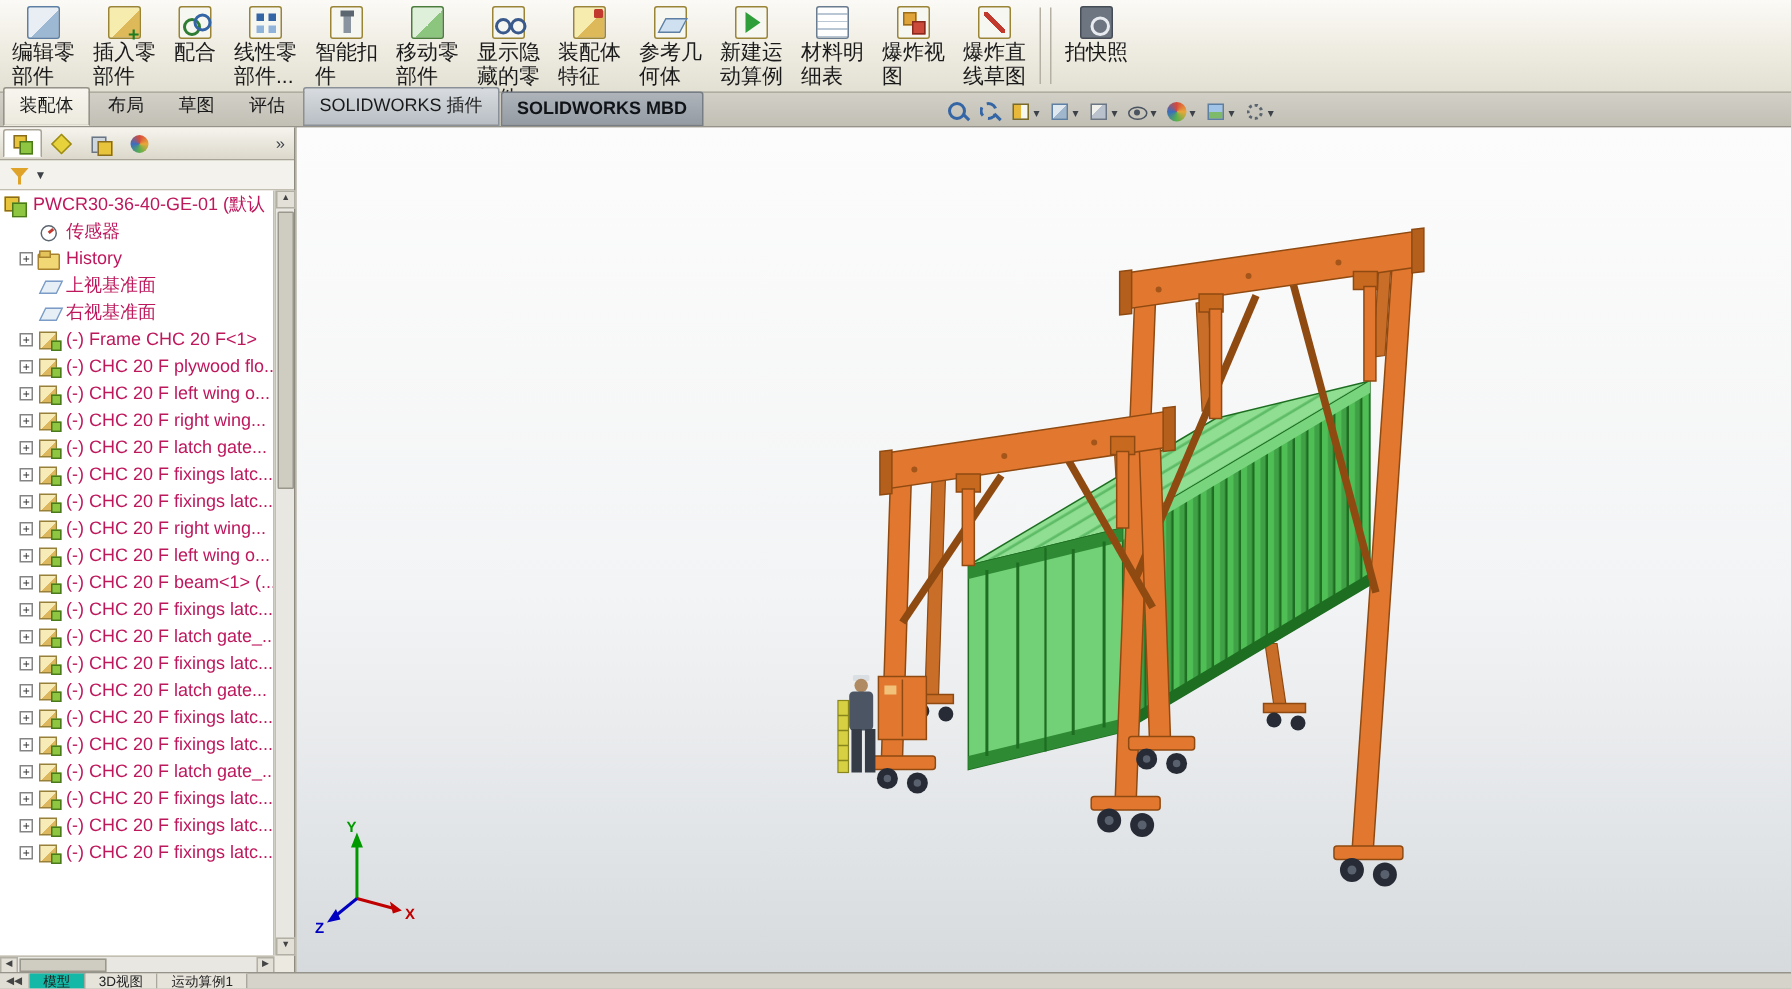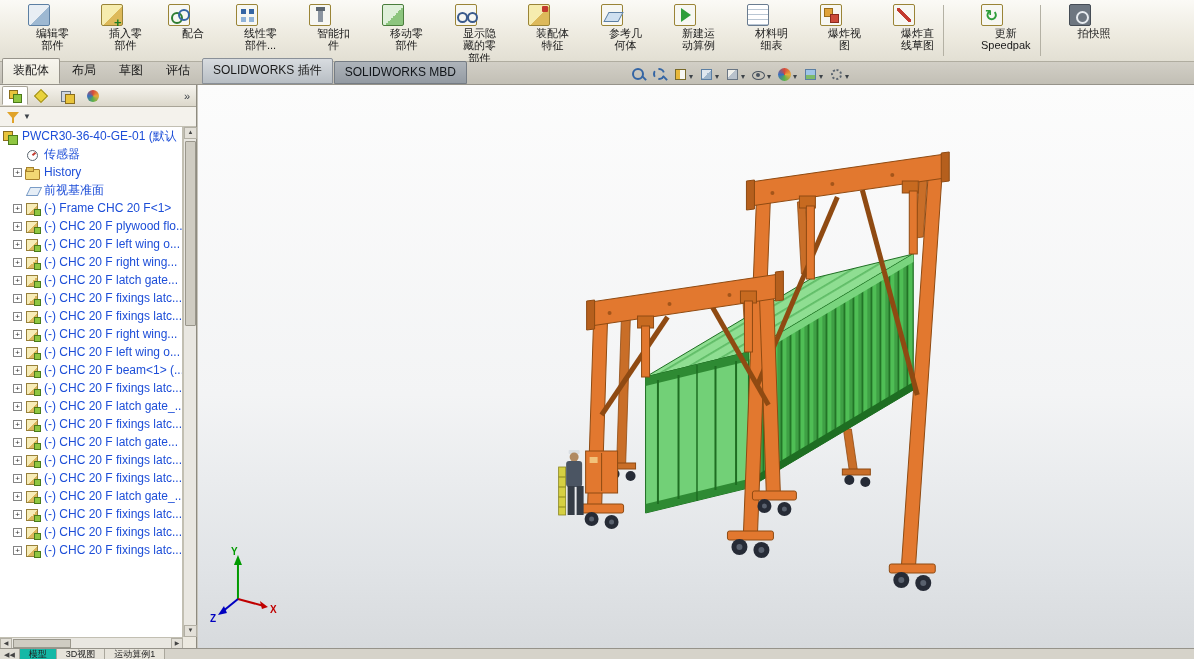--- a/index.html
+++ b/index.html
@@ -7,21 +7,21 @@
   *{box-sizing:border-box;}
 
   
   .toolbar{position:absolute;top:0;left:0;width:100%;height:62px;
     background:linear-gradient(#fbfaf6,#edeadf 60%,#e2dfd3);border-bottom:1px solid #b0ada0;
     display:flex;align-items:stretch;padding:1px 2px;}
   .tb-group{display:flex;}
   .tb-btn{display:flex;flex-direction:column;align-items:center;justify-content:flex-start;
     padding:1px 5px;min-width:32px;border:1px solid transparent;border-radius:2px;}
   .tb-btn[data-active="true"]{background:#d9e6f7;border-color:#86a7d2;}
-  .tb-label{font-size:11px;line-height:1.12;text-align:center;white-space:pre-line;color:#1a1a1a;margin-top:1px;margin-left:28px;}
+  .tb-label{font-size:14px;line-height:1.12;text-align:left;white-space:pre-line;color:#1a1a1a;margin-top:1px;}
   .tb-sep{width:1px;background:#b4b1a4;margin:4px 3px;}
   .tb-icon{width:22px;height:22px;border-radius:2px;position:relative;flex:none;margin-top:1px;
     background:linear-gradient(135deg,#f6ecae 0 55%,#ddb95a 55%);border:1px solid #9a8436;}
   .tb-icon[data-icon="edit-component-icon"]{background:linear-gradient(135deg,#e8eef4 0 55%,#9db8d2 55%);border-color:#5c7fa3;}
   .tb-icon[data-icon="insert-component-icon"]::after{content:"+";position:absolute;right:0;bottom:-4px;color:#1e7d22;font:bold 13px/13px "Liberation Sans",sans-serif;}
   .tb-icon[data-icon="mate-icon"]{background:#f7f7f2;}
   .tb-icon[data-icon="mate-icon"]::before{content:"";position:absolute;left:2px;top:7px;width:8px;height:8px;border:2px solid #2e7d32;border-radius:50%;}
   .tb-icon[data-icon="mate-icon"]::after{content:"";position:absolute;left:9px;top:4px;width:8px;height:8px;border:2px solid #3465a4;border-radius:50%;}
   .tb-icon[data-icon="linear-component-pattern-icon"]{background:#f7f7f2;}
   .tb-icon[data-icon="linear-component-pattern-icon"]::before{content:"";position:absolute;left:4px;top:4px;width:5px;height:5px;background:#3465a4;
@@ -51,21 +51,21 @@
   .tb-icon[data-icon="take-snapshot-icon"]::before{content:"";position:absolute;left:6px;top:6px;width:9px;height:9px;border:2px solid #e8ecf0;border-radius:50%;}
 
   
   .ribbon-tabs{position:absolute;top:62px;left:0;width:100%;height:23px;
     background:linear-gradient(#d2cfc6,#c2bfb5);border-bottom:1px solid #96938a;
     display:flex;align-items:flex-end;padding-left:2px;}
   .rtab-group{display:flex;align-items:flex-end;height:100%;}
   .rtab{font-size:12px;padding:3px 10px 4px;color:#1a1a1a;border:1px solid transparent;margin-right:1px;white-space:nowrap;}
   .rtab[data-state="active"]{background:linear-gradient(#f7f5ee,#eceade);border-color:#96938a;border-bottom-color:#eceade;border-radius:2px 2px 0 0;}
   .rtab[data-state="boxed"]{background:linear-gradient(#d8dce0,#b8bec4);border:1px solid #8a9098;border-radius:2px 2px 0 0;}
-  .rtab[data-state="dark"]{background:linear-gradient(#aeb4ba,#949ba3);border:1px solid #767d85;border-radius:2px 2px 0 0;color:#101418;}
+  .rtab[data-state="dark"]{background:linear-gradient(#aeb4ba,#949ba3);border:1px solid #767d85;border-radius:2px 2px 0 0;color:#101418;font-weight:bold;}
 
   
   .view-toolbar{position:absolute;left:630px;top:64px;height:20px;display:flex;align-items:center;gap:4px;}
   .vt-btn{display:flex;align-items:center;padding:1px;border-radius:2px;}
   .vt-icon{width:15px;height:15px;position:relative;flex:none;}
   .vt-caret::after{content:"▾";font-size:8px;color:#3c4248;margin-left:1px;}
   .vt-icon[data-icon="zoom-fit-icon"]::before,.vt-icon[data-icon="zoom-area-icon"]::before{content:"";position:absolute;left:1px;top:1px;width:8px;height:8px;border:2px solid #3465a4;border-radius:50%;}
   .vt-icon[data-icon="zoom-fit-icon"]::after,.vt-icon[data-icon="zoom-area-icon"]::after{content:"";position:absolute;left:10px;top:10px;width:6px;height:2px;background:#3465a4;transform:rotate(45deg);}
   .vt-icon[data-icon="zoom-area-icon"]::before{border-style:dashed;}
   .vt-icon[data-icon="section-view-icon"]::before{content:"";position:absolute;inset:2px;background:linear-gradient(90deg,#e8b83a 50%,#f7f7f2 50%);border:1px solid #7a6a2a;}
@@ -103,21 +103,21 @@
 
   .tree{position:absolute;left:0;top:42px;right:13px;bottom:11px;background:#ffffff;overflow:hidden;border-right:1px solid #c2bfb2;}
   .trow{height:18px;display:flex;align-items:center;white-space:nowrap;overflow:hidden;}
   .trow[data-depth="0"]{padding-left:3px;}
   .trow[data-depth="1"]{padding-left:13px;}
   .exp{width:9px;height:9px;border:1px solid #848484;background:#fff;flex:none;margin-right:3px;
     font:8px/8px "Liberation Sans",sans-serif;text-align:center;color:#333;}
   .exp::before{content:"+";}
   .trow[data-exp="none"] .exp{visibility:hidden;}
   .ticon{width:15px;height:15px;position:relative;margin-right:4px;flex:none;}
-  .tlabel{font-size:12px;color:#1d4ed8;}
+  .tlabel{font-size:12px;color:#be185d;}
   .ticon[data-icon="assembly-icon"]::before{content:"";position:absolute;left:0;top:2px;width:8px;height:8px;background:#e8c43c;border:1px solid #8a6d1c;}
   .ticon[data-icon="assembly-icon"]::after{content:"";position:absolute;left:5px;top:6px;width:8px;height:8px;background:#8fc641;border:1px solid #4a7a1a;}
   .ticon[data-icon="history-folder-icon"]::before{content:"";position:absolute;left:0;top:4px;width:13px;height:9px;background:#f2d874;border:1px solid #a8822c;border-radius:1px;}
   .ticon[data-icon="history-folder-icon"]::after{content:"";position:absolute;left:1px;top:2px;width:6px;height:3px;background:#e3c35a;border:1px solid #a8822c;}
   .ticon[data-icon="sensors-icon"]::before{content:"";position:absolute;left:2px;top:3px;width:9px;height:9px;border:1.5px solid #5c6670;border-radius:50%;background:#fff;}
   .ticon[data-icon="sensors-icon"]::after{content:"";position:absolute;left:7px;top:6px;width:4px;height:2px;background:#c23a2e;transform:rotate(-40deg);}
   .ticon[data-icon="annotations-icon"]::before{content:"A";position:absolute;left:1px;top:1px;font:bold 11px/13px "Liberation Sans",sans-serif;color:#1a7a1a;}
   .ticon[data-icon="annotations-icon"]::after{content:"";position:absolute;left:10px;top:3px;width:3px;height:8px;background:#e8c43c;border:1px solid #8a6d1c;}
   .ticon[data-icon="plane-icon"]::before{content:"";position:absolute;left:3px;top:4px;width:10px;height:7px;background:#e6eef6;border:1px solid #7a9cc6;transform:skewX(-26deg);}
   .ticon[data-icon="origin-icon"]::before{content:"";position:absolute;left:3px;top:2px;width:9px;height:9px;border-left:2px solid #3050c0;border-bottom:2px solid #3050c0;}
@@ -240,25 +240,20 @@
         <span class="tb-icon" data-icon="explode-line-sketch-icon"></span>
         <span class="tb-label">爆炸直
 线草图</span>
       </div>
 
   </div>
   <div class="tb-sep"></div>
   <div class="tb-group">
 
 
-      <div class="tb-btn">
-        <span class="tb-icon" data-icon="update-speedpak-icon"></span>
-        <span class="tb-label">更新
-Speedpak</span>
-      </div>
 
   </div>
   <div class="tb-sep"></div>
   <div class="tb-group">
 
       <div class="tb-btn">
         <span class="tb-icon" data-icon="take-snapshot-icon"></span>
         <span class="tb-label">拍快照</span>
       </div>
 
@@ -391,23 +386,28 @@
         <span class="exp"></span>
         <span class="ticon" data-icon="history-folder-icon"></span>
         <span class="tlabel">History</span>
       </div>
 
 
 
       <div class="trow" data-depth="1" data-exp="none">
         <span class="exp"></span>
         <span class="ticon" data-icon="plane-icon"></span>
-        <span class="tlabel">前视基准面</span>
-      </div>
-
+        <span class="tlabel">上视基准面</span>
+      </div>
+
+      <div class="trow" data-depth="1" data-exp="none">
+        <span class="exp"></span>
+        <span class="ticon" data-icon="plane-icon"></span>
+        <span class="tlabel">右视基准面</span>
+      </div>
 
 
       <div class="trow" data-depth="1" data-exp="plus">
         <span class="exp"></span>
         <span class="ticon" data-icon="component-icon"></span>
         <span class="tlabel">(-) Frame CHC 20 F&lt;1&gt;</span>
       </div>
 
       <div class="trow" data-depth="1" data-exp="plus">
         <span class="exp"></span>

